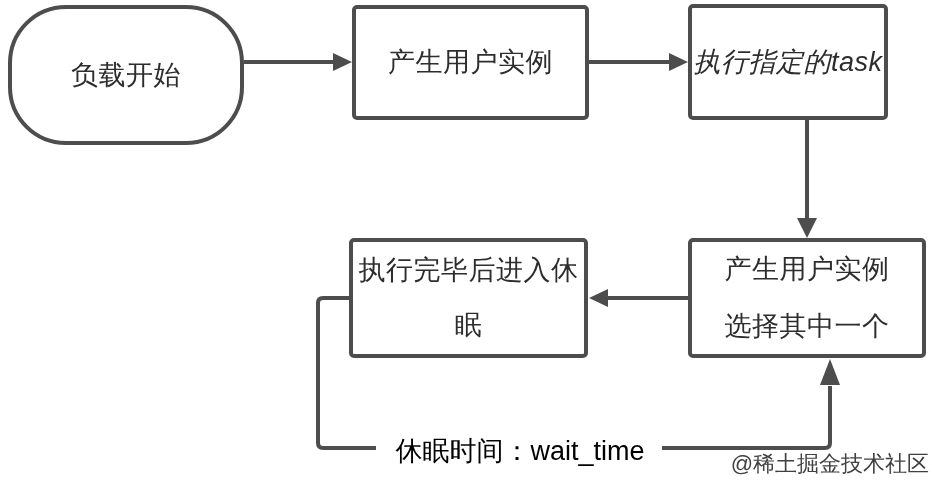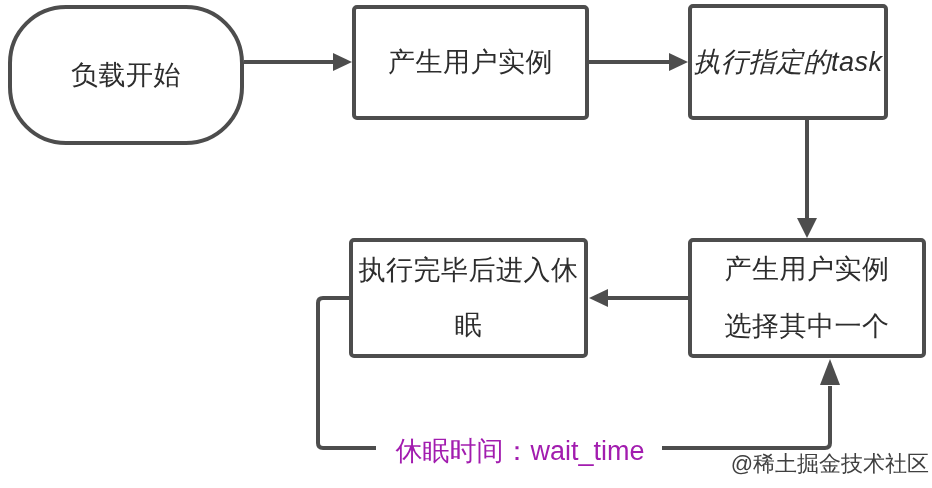--- a/index.html
+++ b/index.html
@@ -46,21 +46,21 @@
   .node-sleep   { left: 349px; top: 238px; width: 239px; height: 120px; line-height: 55px; align-items: flex-end; }
   .edge-label {
     position: absolute;
     left: 378px;
     top: 435px;
     width: 284px;
     height: 32px;
     font-size: 27px;
     line-height: 32px;
     text-align: center;
-    color: #a21caf;
+    color: #000000;
     background: #ffffff;
     white-space: nowrap;
   }
   .watermark {
     position: absolute;
     right: 3px;
     top: 451px;
     font-size: 22px;
     line-height: 26px;
     color: #404040;

